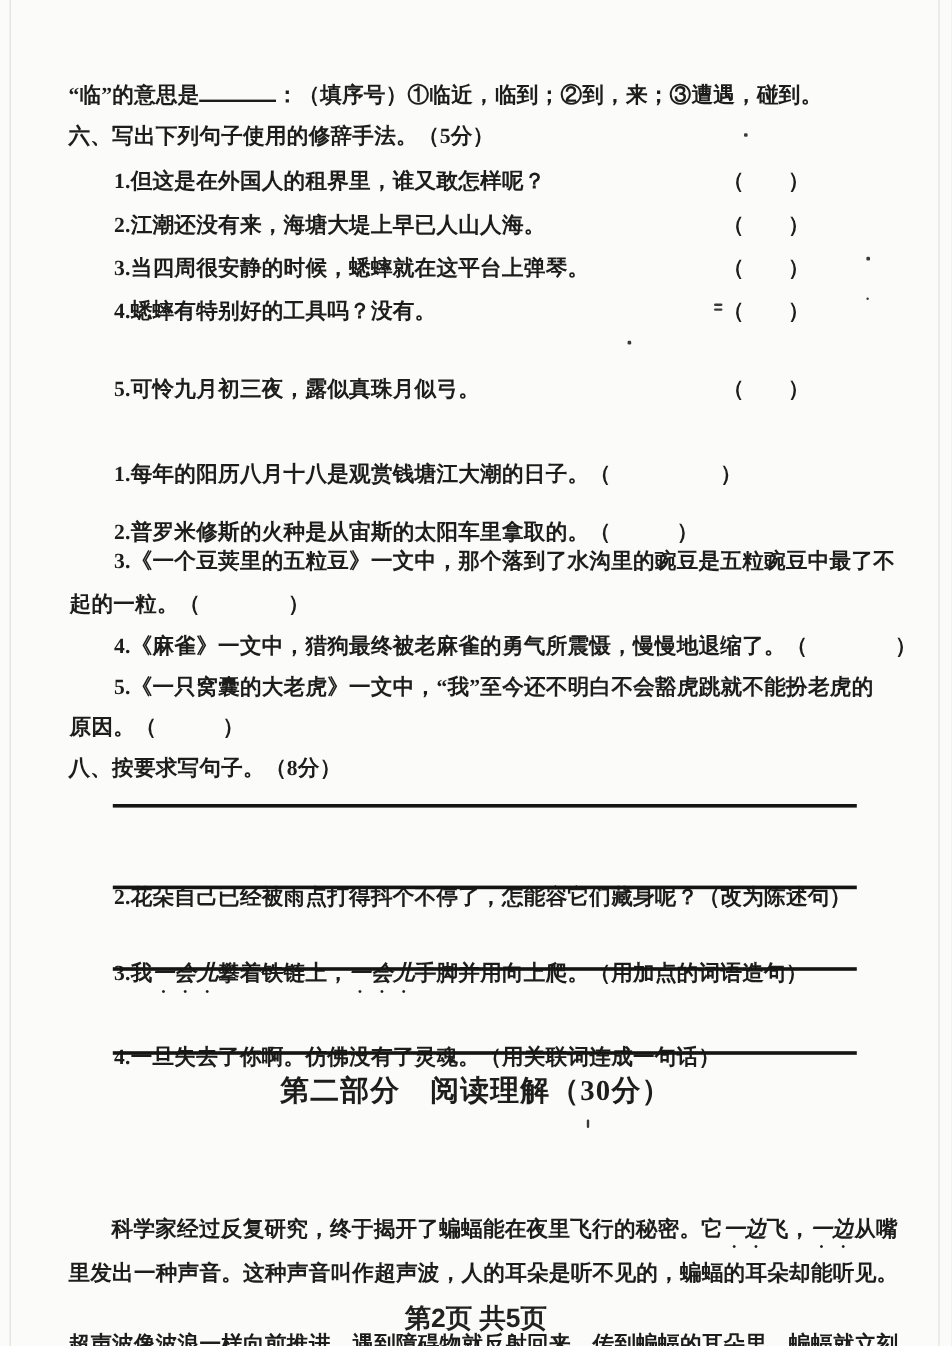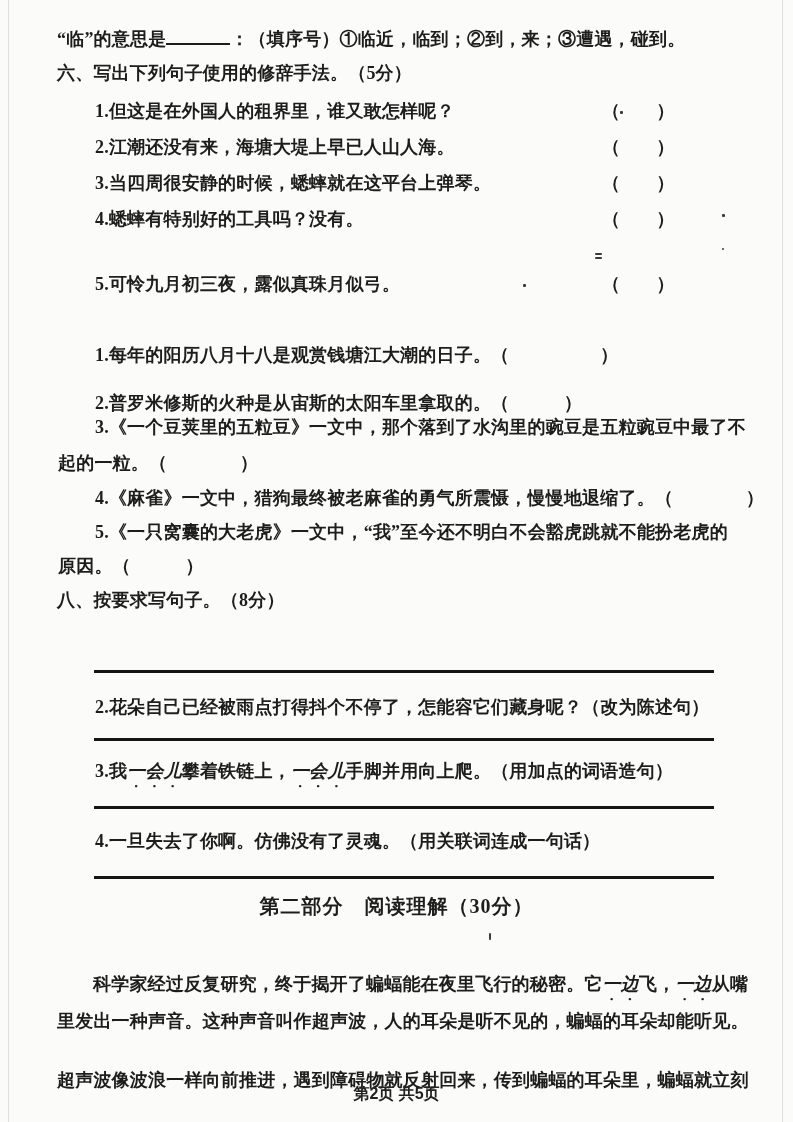--- a/index.html
+++ b/index.html
@@ -12,20 +12,21 @@
     font-family:"Liberation Serif", serif;
     font-weight:700;
     color:#1d1d1b;
     font-size:18px;
   }
   .row {
     position:absolute;
     white-space:nowrap;
     line-height:26px;
     letter-spacing:0.2px;
+    margin-top:40px;
   }
   .sec { left:57px; }
   .item { left:95px; }
   .wrap { left:58px;text-align:right; }
   .blank {
     display:inline-block;
     width:64px; height:3px;
     border-bottom:2px solid #1d1d1b;
     vertical-align:baseline;
   }
@@ -35,30 +36,30 @@
   }
   .answer-line {
     position:absolute;
     left:94px; width:620px; height:3px;
     background:#151513;
   }
   .heading {
     position:absolute;
     left:0; width:100%;
     text-align:center;
-    font-size:20px;
+    font-size:24px;
     letter-spacing:1px;
   }
   .footer {
     position:absolute;
     left:0; width:100%;
     text-align:center;
     font-family:"Liberation Sans", sans-serif;
     font-weight:600;
-    font-size:16px;
+    font-size:22px;
     color:#222;
   }
   .emph {
     -webkit-text-emphasis:filled dot;
     -webkit-text-emphasis-position:under left;
     text-emphasis:filled dot;
     text-emphasis-position:under left;
     font-style:italic;
   }
   .edge {

